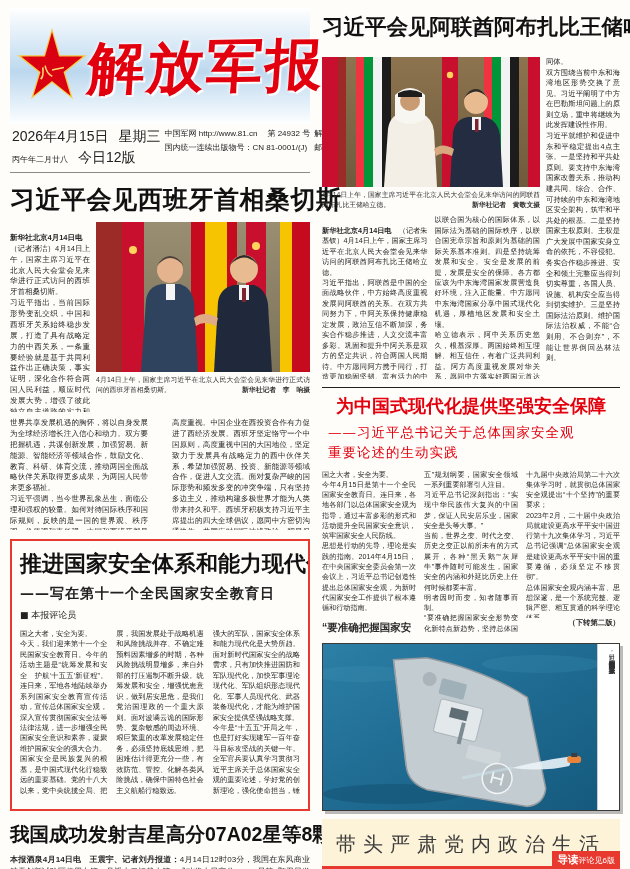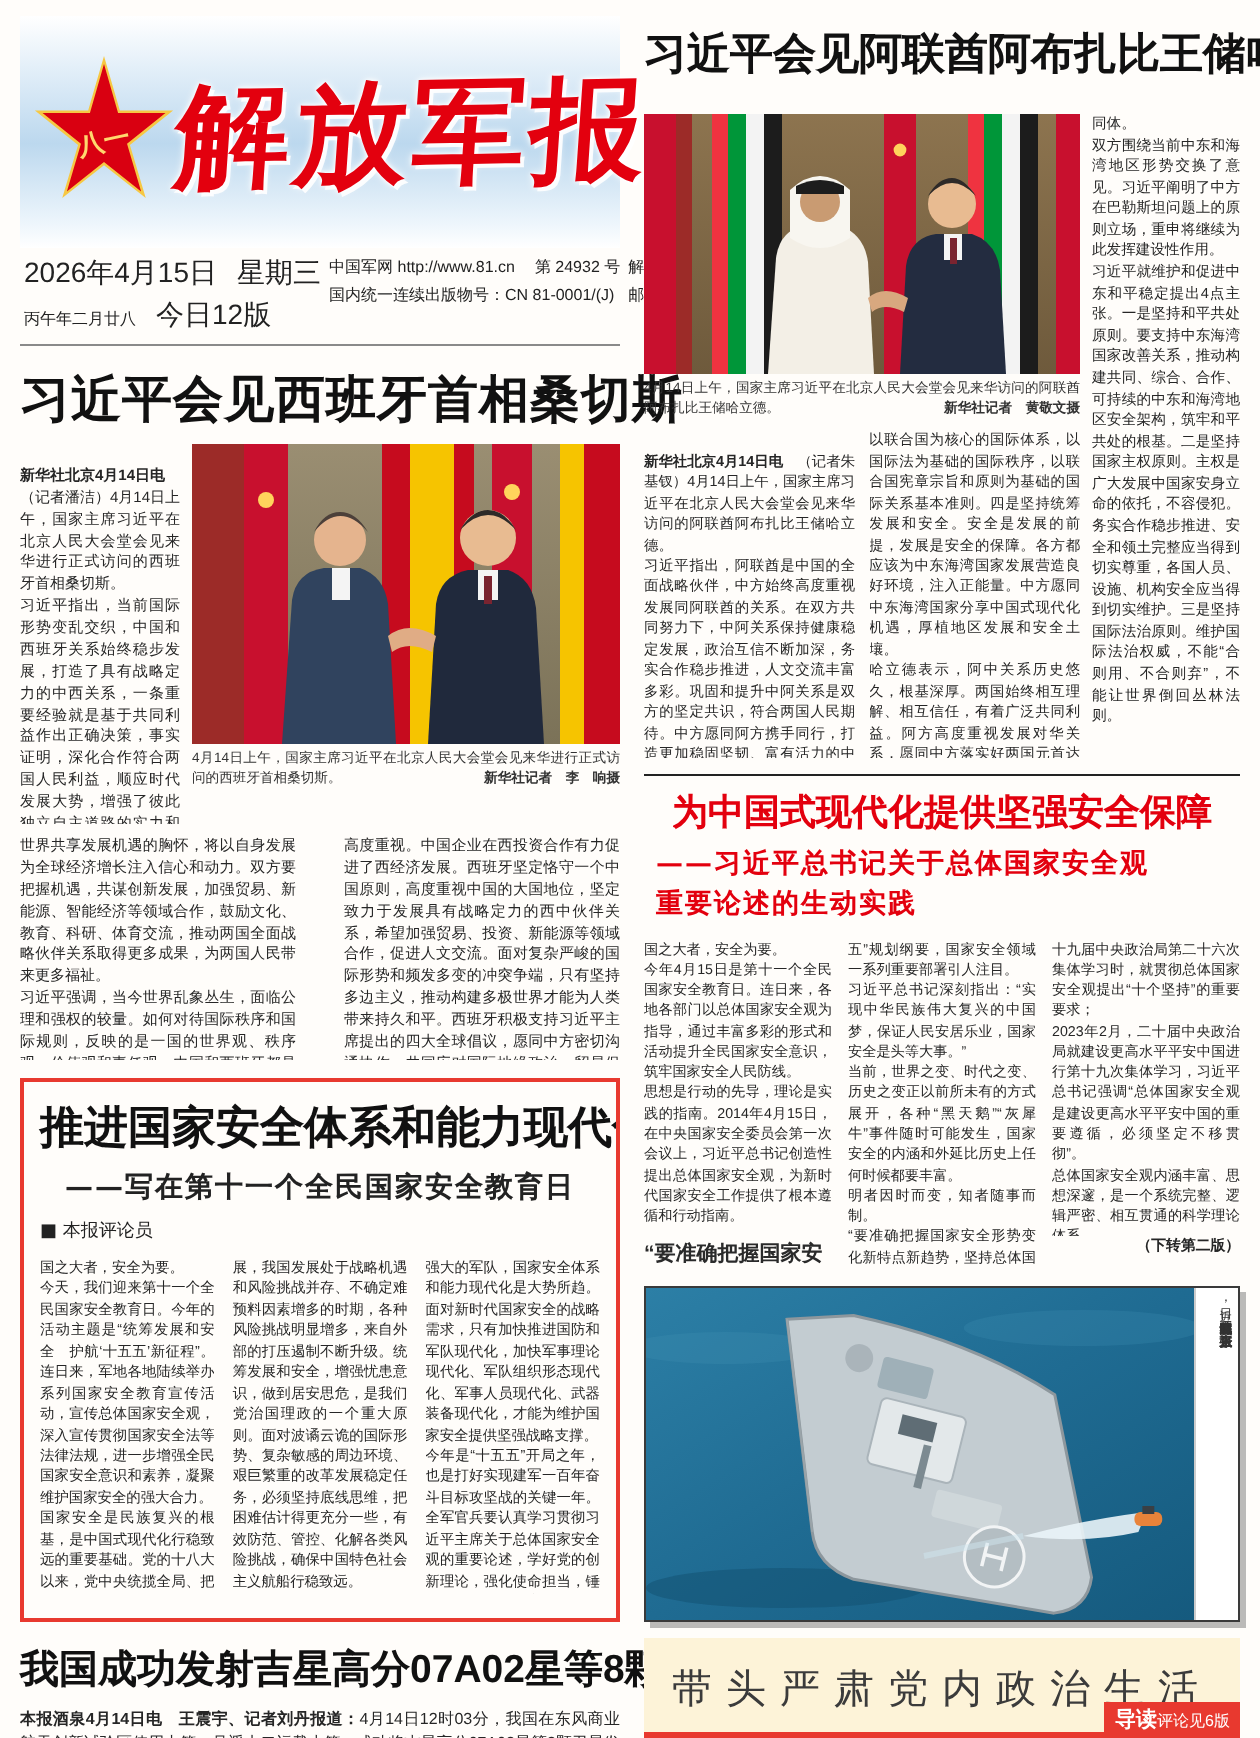--- a/index.html
+++ b/index.html
@@ -48,41 +48,41 @@
   .spain-photo-wrap { flex:1; display:flex; flex-direction:column; }
   .photo-frame { position:relative; overflow:hidden; }
   .caption { font-size:6.8px; line-height:1.5; color:#333; text-align:justify; margin-top:3px; }
   .caption .credit { font-weight:bold; float:right; }
   .spain-body { display:flex; gap:24px; height:112px; margin-top:6px; }
   .spain-body > div { flex:1; }
 
   
   .commentary { border:2px solid #e8392f; margin-top:9px; padding:8px 8px 6px 8px; height:272px; overflow:hidden; }
   .commentary-title { font-weight:900; font-size:22px; text-align:center; color:#111; white-space:nowrap; }
-  .commentary-sub { font-family:"DejaVu Serif", serif; font-weight:bold; font-size:14px; text-align:center;
+  .commentary-sub { font-family:"DejaVu Serif", serif; font-weight:bold; font-size:14px; 
     color:#222; margin-top:6px; letter-spacing:1px; }
   .commentary-byline { font-family:"DejaVu Serif", serif; font-size:9px; text-align:left; margin:6px 0 7px 0; color:#222; }
   .commentary-cols { display:flex; gap:9px; height:168px; overflow:hidden; }
   .commentary-cols > div { flex:1; font-size:7.2px; }
 
   
   .satellite-headline { font-weight:900; font-size:19.5px; text-align:center; color:#111; margin:10px 0 6px 0; white-space:nowrap; }
   .satellite-body { font-size:8px; line-height:1.5; text-align:justify; color:#262626; height:34px; overflow:hidden; }
 
   
   .uae-wrap { display:flex; gap:6px; margin-top:16px; height:322px; }
   .uae-main { width:218px; flex:0 0 auto; display:flex; flex-direction:column; }
   .uae-side { flex:1; height:100%; font-size:7.3px; }
   .uae-body { display:flex; gap:7px; margin-top:5px; flex:1; overflow:hidden; }
   .uae-body > div { flex:1; }
 
   
   .rule { border-top:1.5px solid #222; margin:8px 0 6px 0; }
   .security-title { font-weight:900; font-size:18px; color:#e3000e; text-align:center; white-space:nowrap; }
-  .security-sub { font-family:"DejaVu Serif", serif; font-weight:bold; font-size:13.5px; color:#e3000e;
+  .security-sub { font-family:"DejaVu Serif", serif; font-weight:normal; font-size:13.5px; color:#e3000e;
     line-height:1.5; margin-top:4px; white-space:pre-line; letter-spacing:1px; padding-left:6px; }
   .security-cols { display:flex; gap:8px; height:164px; margin-top:7px; overflow:hidden; }
   .security-cols > div { flex:1; font-size:7.1px; }
   .pull-quote { font-weight:900; font-size:10.5px; line-height:1.6; color:#2a2a2a; margin:6px 0; text-align:left; white-space:normal; }
   .jump { font-weight:bold; text-align:right; }
 
   
   .ship-frame { margin-top:9px; border:1px solid #3a3a3a; box-shadow:3px 3px 0 rgba(60,60,60,.35);
     display:flex; height:168px; background:#fff; }
   .ship-art { flex:1; position:relative; overflow:hidden; }

